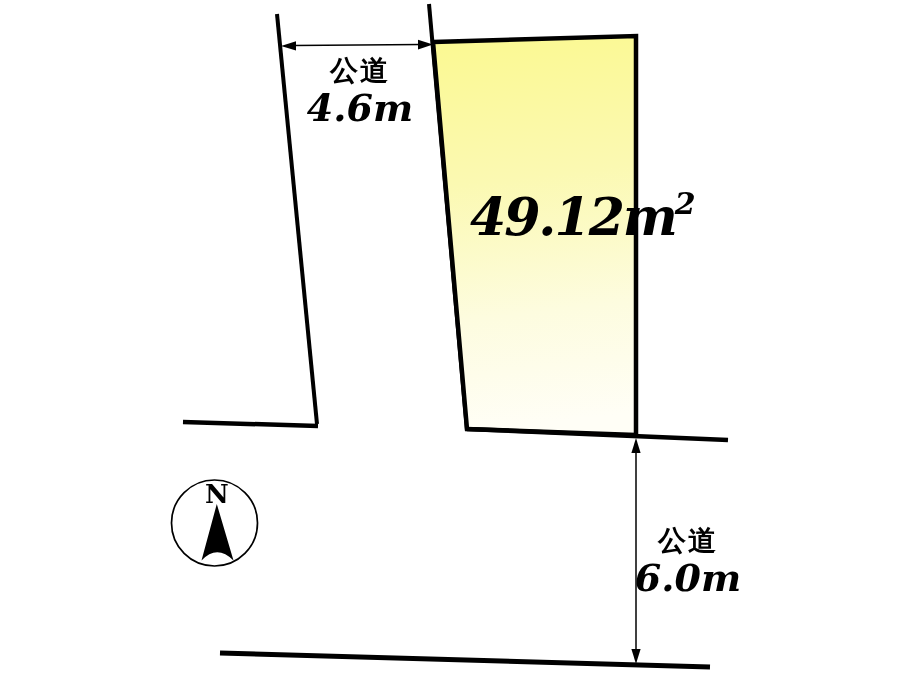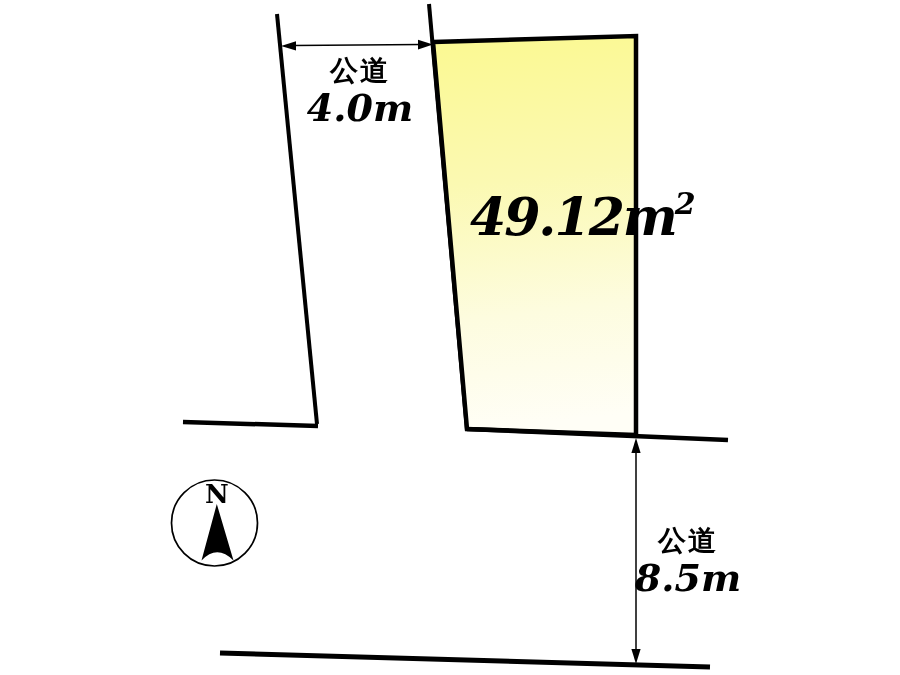--- a/index.html
+++ b/index.html
@@ -60,27 +60,27 @@
     </g>
 
     <g>
       <circle cx="214.5" cy="523" r="43" fill="#ffffff" stroke="#000" stroke-width="1.7"></circle>
       <path d="M 216.8 504 L 233.5 560.5 Q 217 544 201.5 560.5 Z" fill="#000"></path>
     </g>
   </svg>
 
   <div class="label road-label road4">
     <span class="name">公道</span>
-    <span class="width">4.0m</span>
+    <span class="width">4.6m</span>
   </div>
 
   <div class="label area-label">
     <span>49.12m</span><span class="sup">2</span>
   </div>
 
   <div class="label road-label road6">
     <span class="name">公道</span>
-    <span class="width">8.5m</span>
+    <span class="width">6.0m</span>
   </div>
 
   <div class="label compass-n">N</div>
 
 </div>
 
 </body></html>

